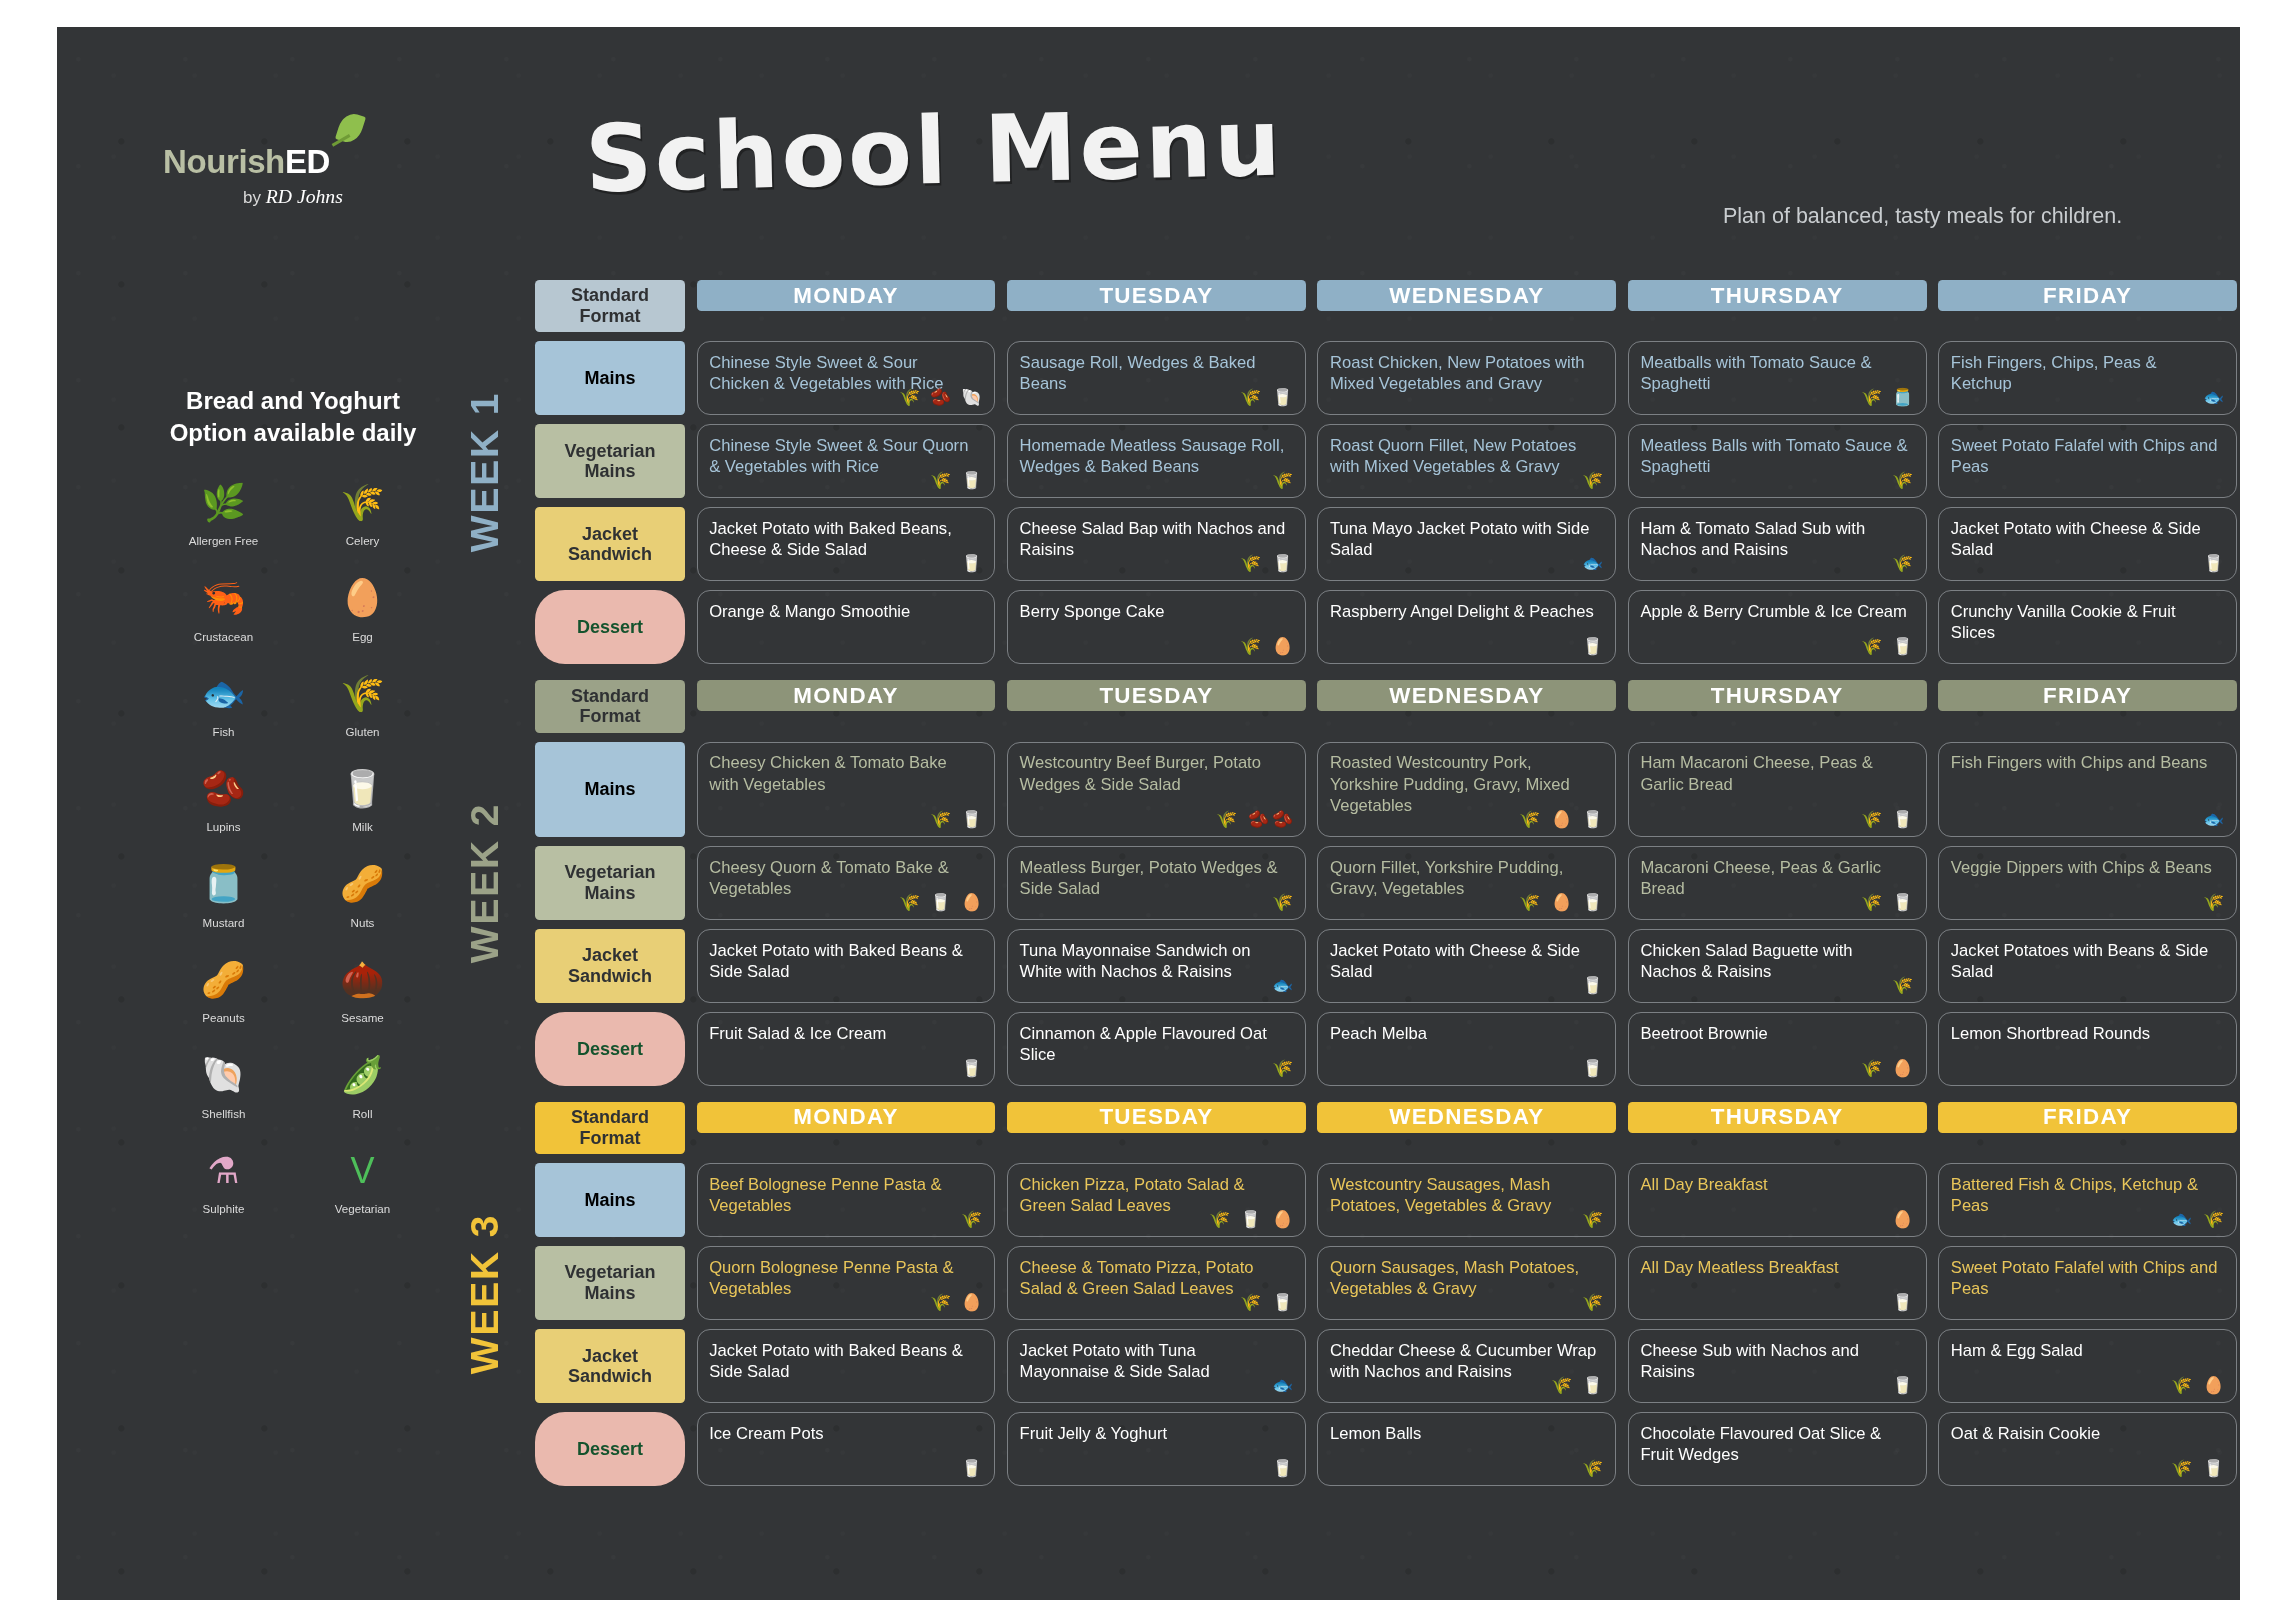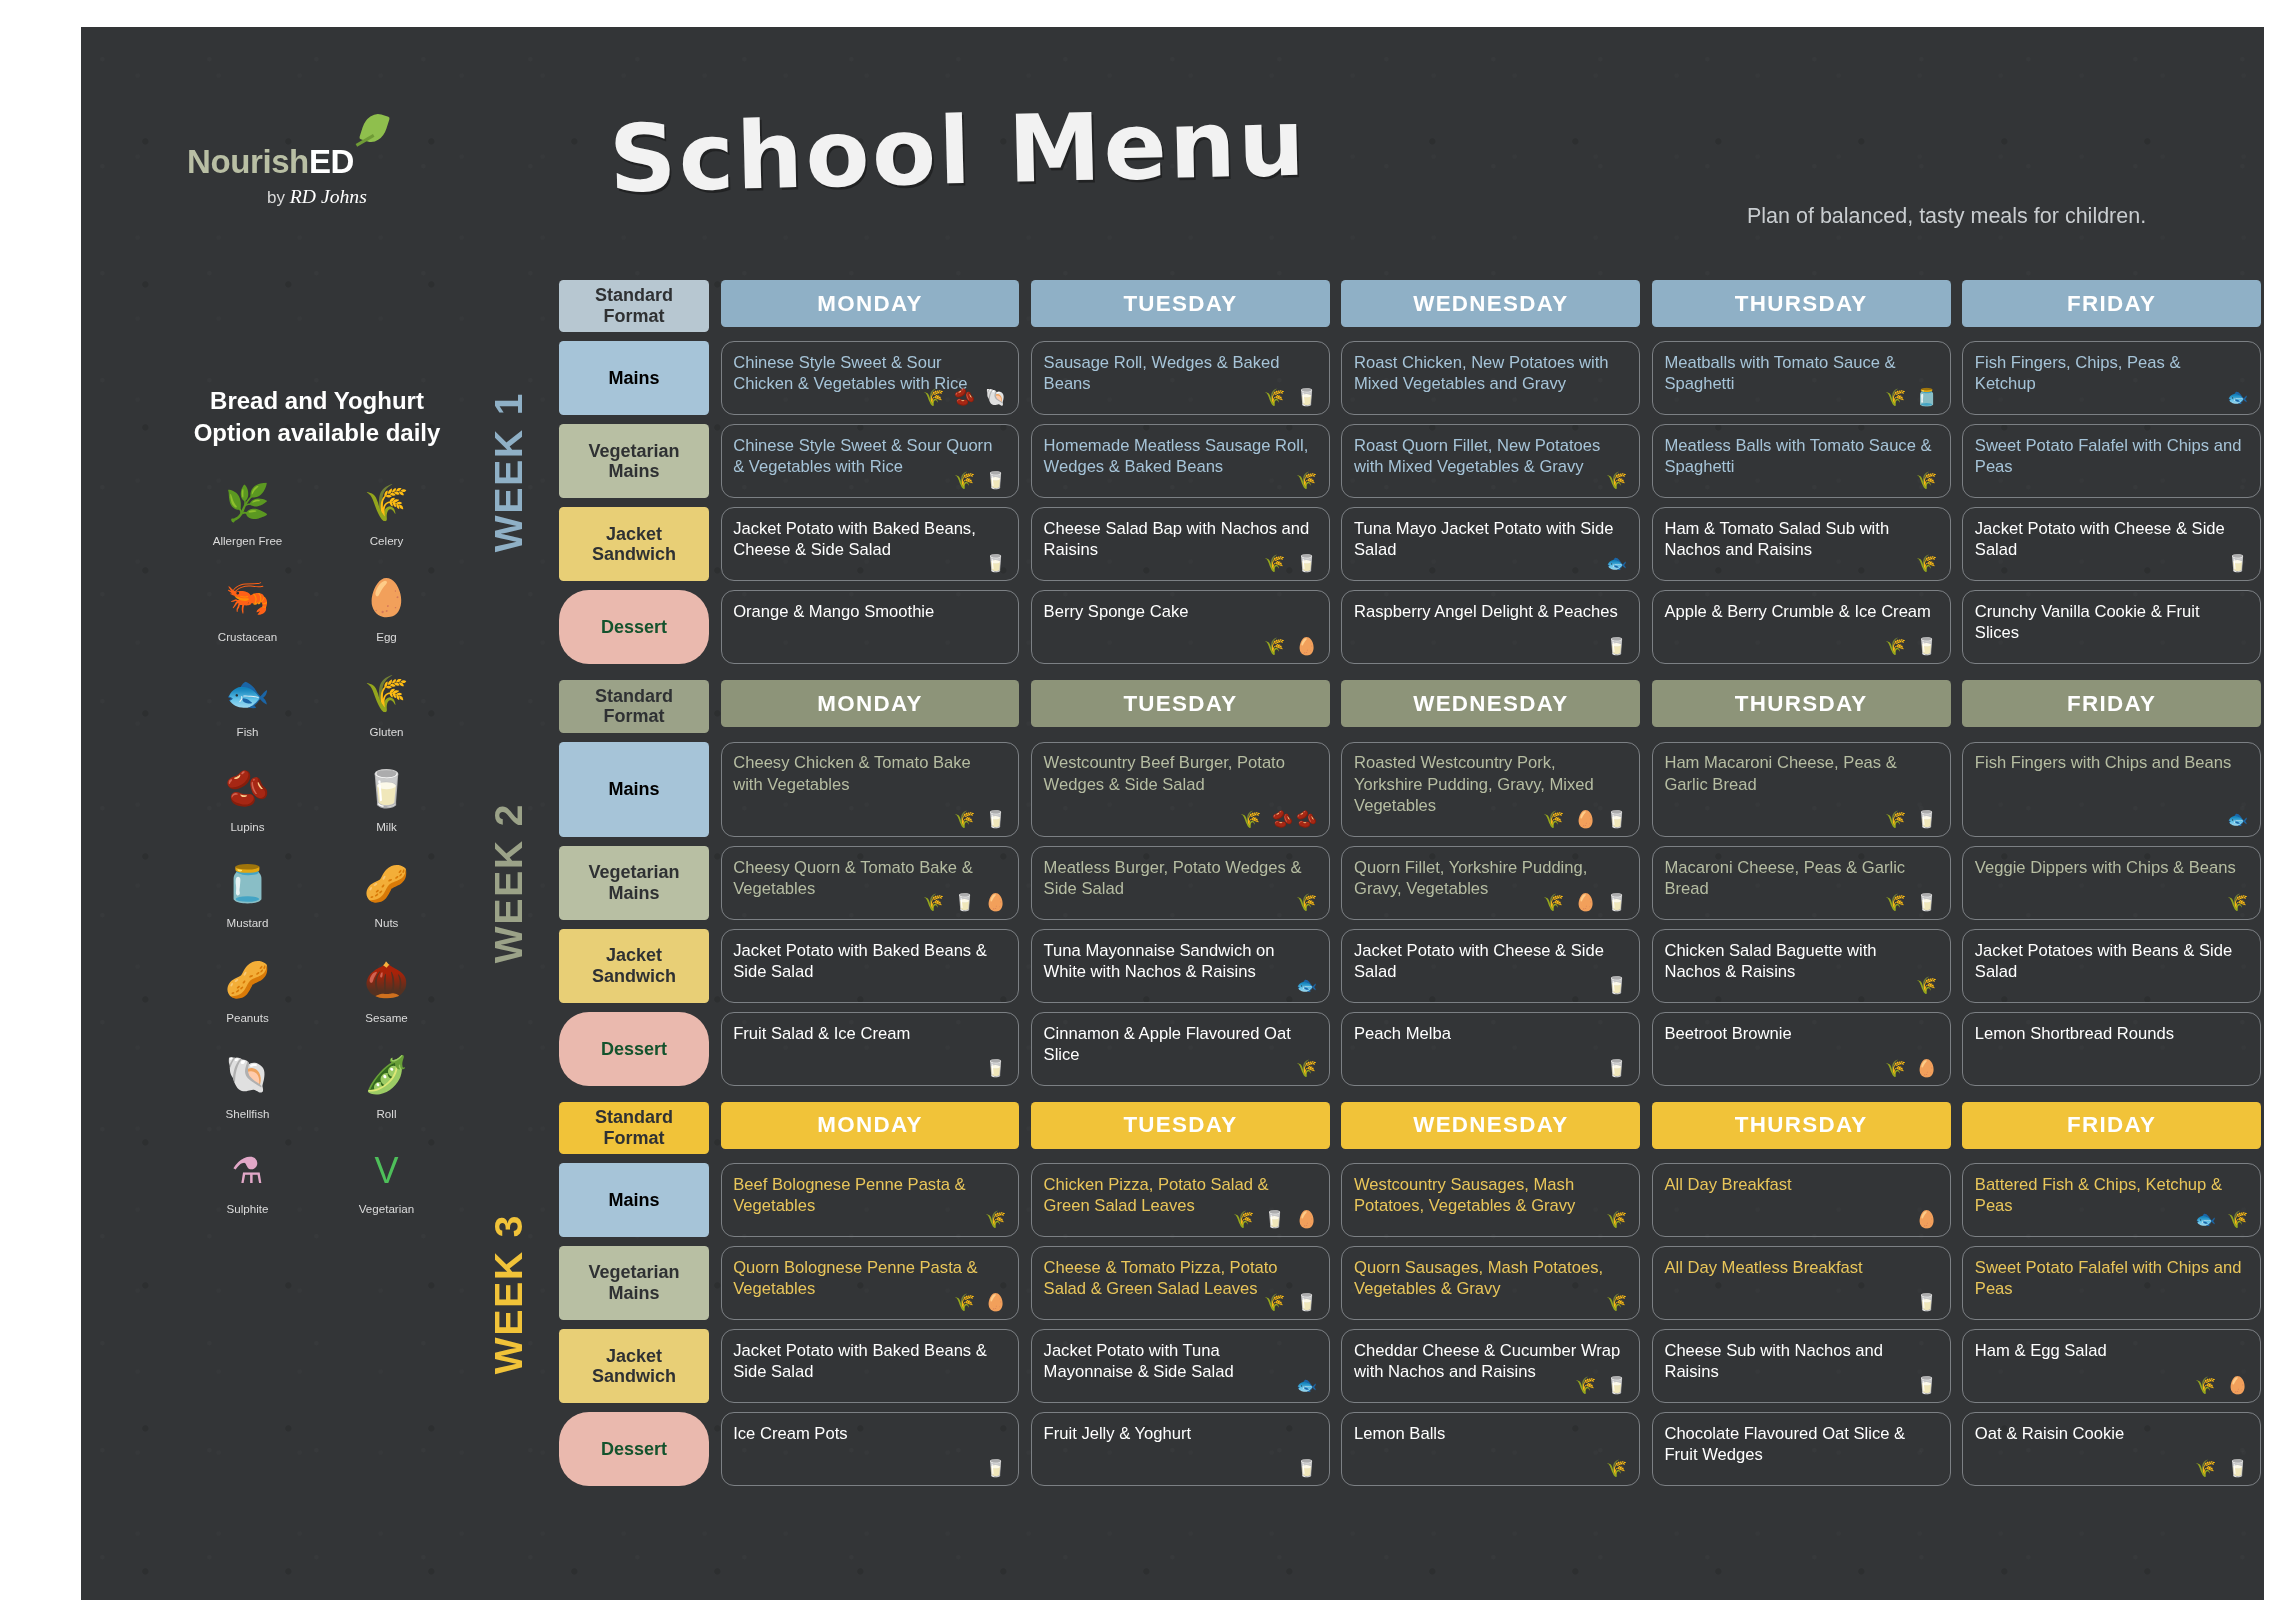--- a/index.html
+++ b/index.html
@@ -11,21 +11,20 @@
   .board {
     position: absolute; left: 57px; top: 27px;
     width: 2183px; height: 1573px;
     background: #333537;
     background-image:
       radial-gradient(circle at 20% 30%, rgba(255,255,255,0.018) 0 1.8px, transparent 2.7px),
       radial-gradient(circle at 70% 60%, rgba(255,255,255,0.015) 0 1.8px, transparent 2.7px),
       radial-gradient(circle at 45% 80%, rgba(0,0,0,0.12) 0 2.7px, transparent 3.6px);
     background-size: 107px 107px, 81px 81px, 143px 143px;
     overflow: hidden;
-    margin-left: 24px;
   }
 
   
   .logo { position:absolute; left:106px; top:116px; width:260px; }
   .logo-row { display:flex; align-items:flex-end; }
   .logo-nourish { font-size:33px; font-weight:bold; color:#b9bfa4; letter-spacing:-0.4px; }
   .logo-ed { font-size:33px; font-weight:bold; color:#ffffff; letter-spacing:-0.4px;}
   .leaf-mark {
     position:absolute; left:176px; top:-30px;
     width:23px; height:30px;
@@ -77,21 +76,21 @@
     display:flex; align-items:center; justify-content:center;
     text-align:center; font-weight:bold; font-size:18px; line-height:1.15;
     padding:5.4px;
   }
   .rowhead.std   { background:#b7c7d1; color:#2f3133; }
   .rowhead.main  { background:#a6c4d8; color:#000000; }
   .rowhead.veg   { background:#b8bfa3; color:#2f3133; }
   .rowhead.jack  { background:#e8cf76; color:#2f3133; }
   .rowhead.des   { background:#eab9ae; color:#14532d;border-radius:30px; }
   .dayhead {
-    flex:1 1 0; border-radius:4.5px; height:47px;
+    flex:1 1 0; border-radius:4.5px; height:31px;
     display:flex; align-items:center; justify-content:center;
     font-size:22.4px; font-weight:bold; letter-spacing:1.3px;
   }
   .cell {
     flex:1 1 0; border-radius:13px;
     border:1.3px solid #7c8084;
     min-height:66px; position:relative;
     padding:9.9px 11.6px 19.7px 11.6px;
     font-size:16.6px; line-height:1.28;
   }

